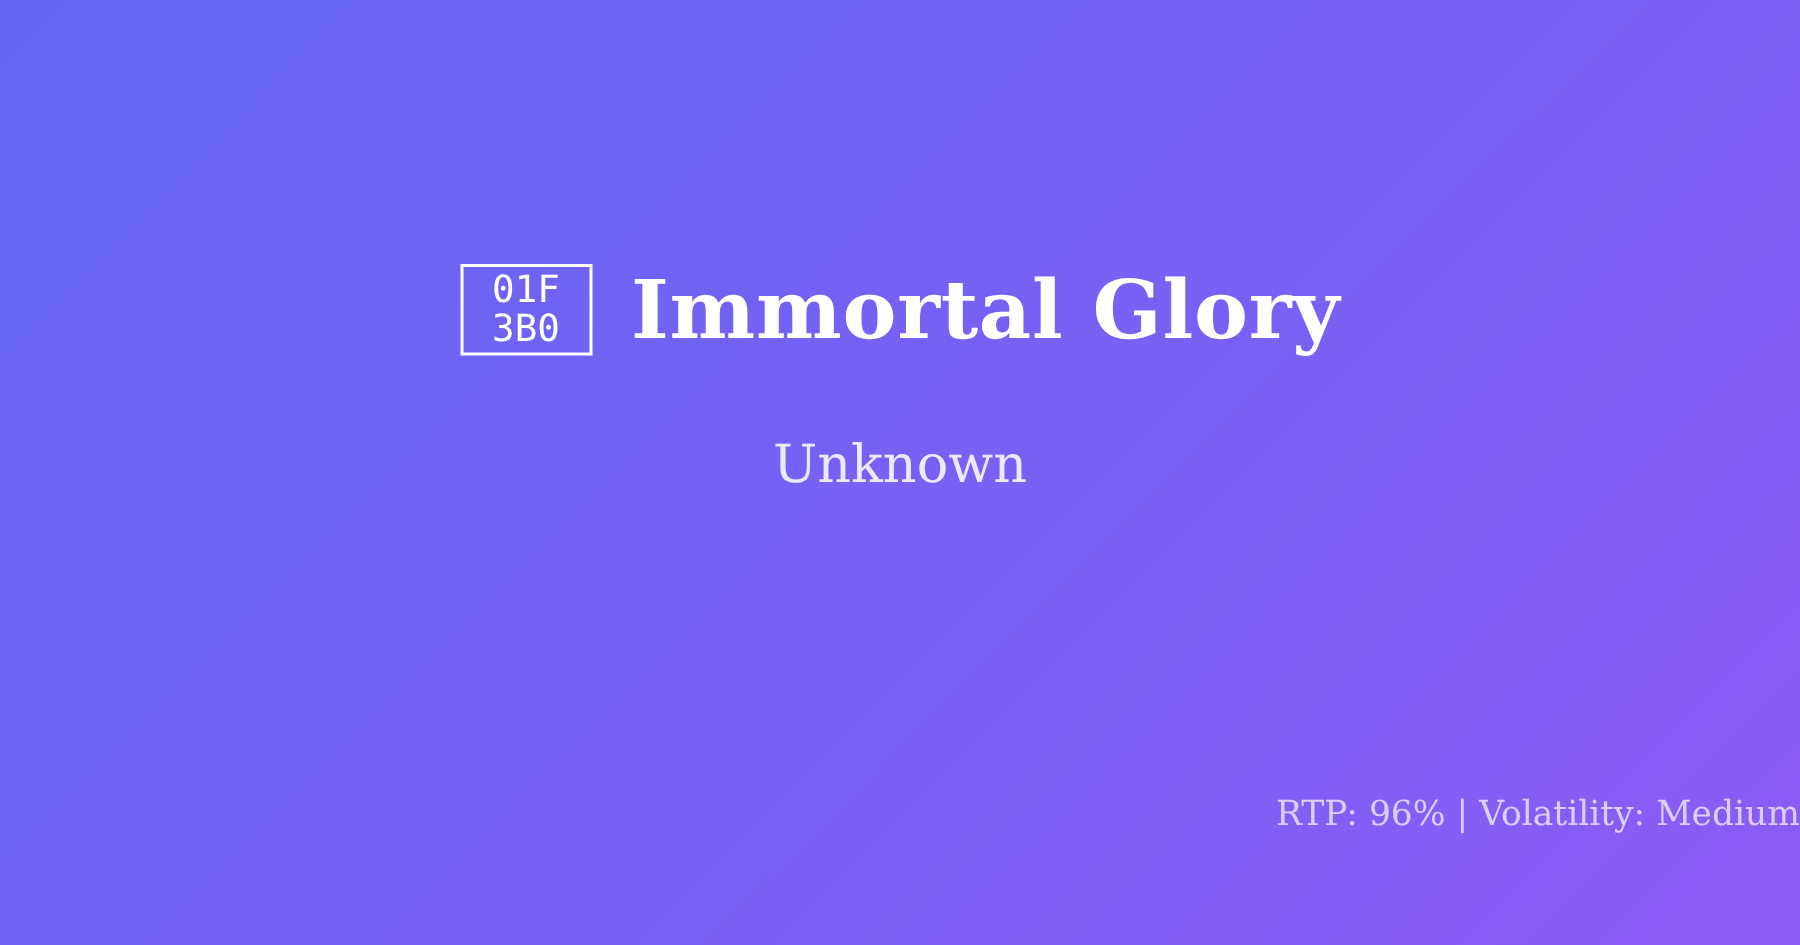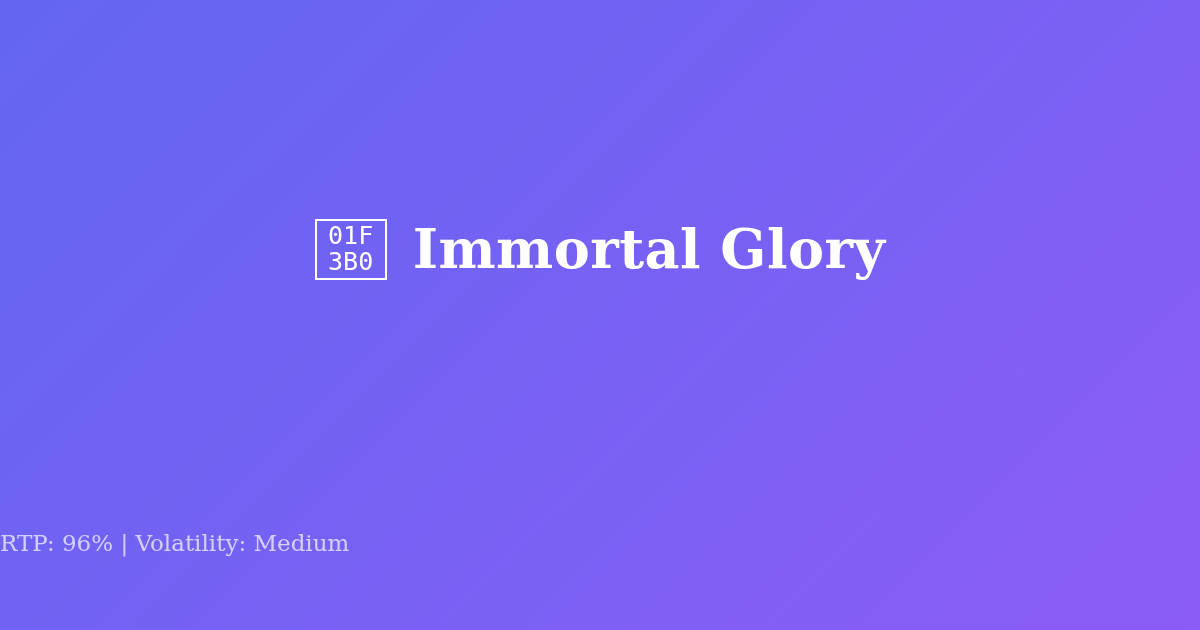--- a/index.html
+++ b/index.html
@@ -41,21 +41,21 @@
   #title-row {
     display: flex;
     align-items: center;
     justify-content: center;
     gap: 26px;
   }
 
   
   .tofu {
     box-sizing: border-box;
-    width: 72px;
+    width: 88px;
     height: 61px;
     border: 2px solid #ffffff;
     display: flex;
     flex-direction: column;
     align-items: center;
     justify-content: center;
     padding: 3px 4px;
     flex: none;
   }
 
@@ -88,21 +88,21 @@
     line-height: 42px;
     color: rgba(255, 255, 255, 0.86);
     white-space: nowrap;
   }
 
   #meta {
     position: absolute;
     left: 0;
     right: 0;
     top: 529px;
-    text-align: left;
+    text-align: right;
     font-family: "DejaVu Serif", "Liberation Serif", serif;
     font-weight: 400;
     font-size: 23px;
     line-height: 28px;
     color: rgba(255, 255, 255, 0.70);
     white-space: nowrap;
   }
 </style>
 </head>
 <body>
@@ -115,18 +115,19 @@
 
       <div class="tofu">
         <span>01F</span>
         <span>3B0</span>
       </div>
 
       <div id="game-title">Immortal Glory</div>
 
     </div>
 
+    <div id="provider">Unknown</div>
 
   </div>
 
   <div id="meta">RTP: 96% | Volatility: Medium</div>
 
 </div>
 
 </body></html>

